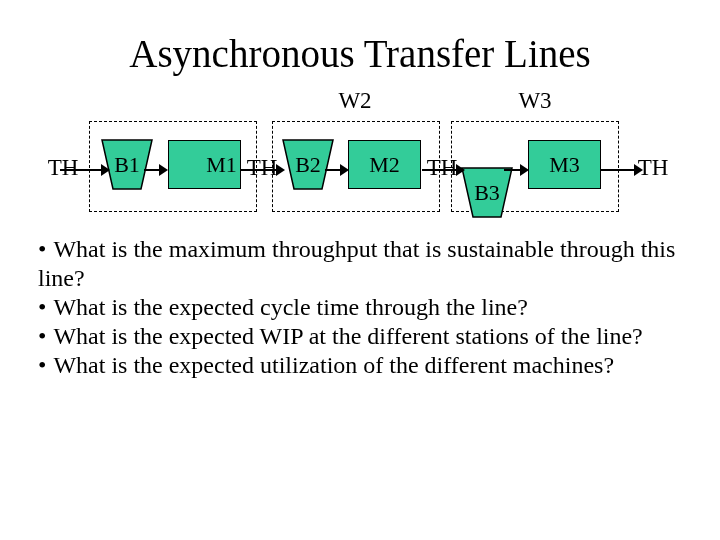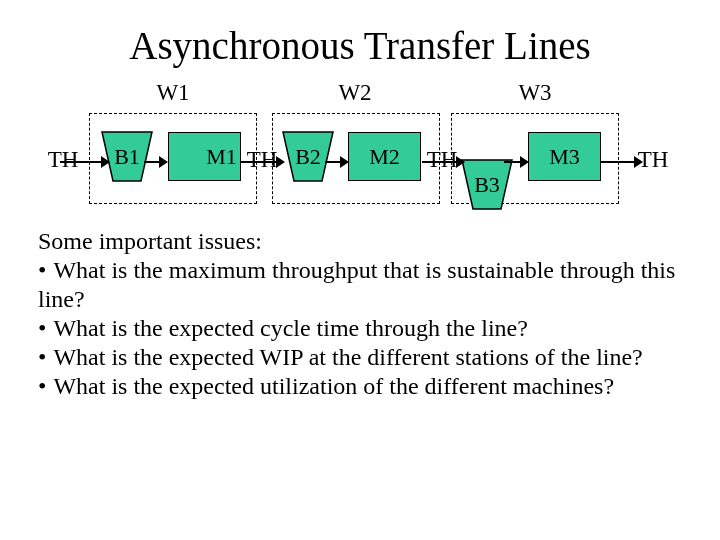--- a/index.html
+++ b/index.html
@@ -3,21 +3,21 @@
 <meta charset="utf-8">
 <style>
   * { margin: 0; padding: 0; box-sizing: border-box; }
   html, body { background: #ffffff; }
   body {
     width: 720px; height: 540px;
     position: relative; overflow: hidden;
     font-family: "Liberation Serif", serif;
     color: #000000;
   }
-  .slide { position: absolute; left: 0; top: 0; width: 720px; height: 424px; }
+  .slide { position: absolute; left: 0; top: 8px; width: 720px; height: 424px; }
 
   
   .title {
     position: absolute; top: 23px; left: 0; width: 720px;
     text-align: center; font-size: 39px; line-height: 1.2;
     white-space: nowrap;
   }
 
   
   .wlabel {
@@ -93,21 +93,20 @@
   }
   .bullet-marker { margin-right: 7px; }
 </style>
 </head>
 <body>
 
 <div class="slide">
 
   <div class="title">Asynchronous Transfer Lines</div>
 
-  <div class="wlabel wl1">W1</div>
   <div class="wlabel wl2">W2</div>
   <div class="wlabel wl3">W3</div>
 
   <div class="sbox sbox1"></div>
   <div class="sbox sbox2"></div>
   <div class="sbox sbox3"></div>
 
   <div class="th th1">TH</div>
   <div class="th th2">TH</div>
   <div class="th th3">TH</div>
@@ -151,20 +150,19 @@
   <div class="aline al4"></div>
     <div class="ahead ah4"></div>
   <div class="aline al5"></div>
     <div class="ahead ah5"></div>
   <div class="aline al6"></div>
     <div class="ahead ah6"></div>
   <div class="aline al7"></div>
     <div class="ahead ah7"></div>
 
   <div class="bodytext">
-    <div>Some important issues:</div>
     <div><span class="bullet-marker">•</span><span>What is the maximum throughput that is sustainable through this line?</span></div>
     <div><span class="bullet-marker">•</span><span>What is the expected cycle time through the line?</span></div>
     <div><span class="bullet-marker">•</span><span>What is the expected WIP at the different stations of the line?</span></div>
     <div><span class="bullet-marker">•</span><span>What is the expected utilization of the different machines?</span></div>
   </div>
 
 </div>
 
 </body></html>

